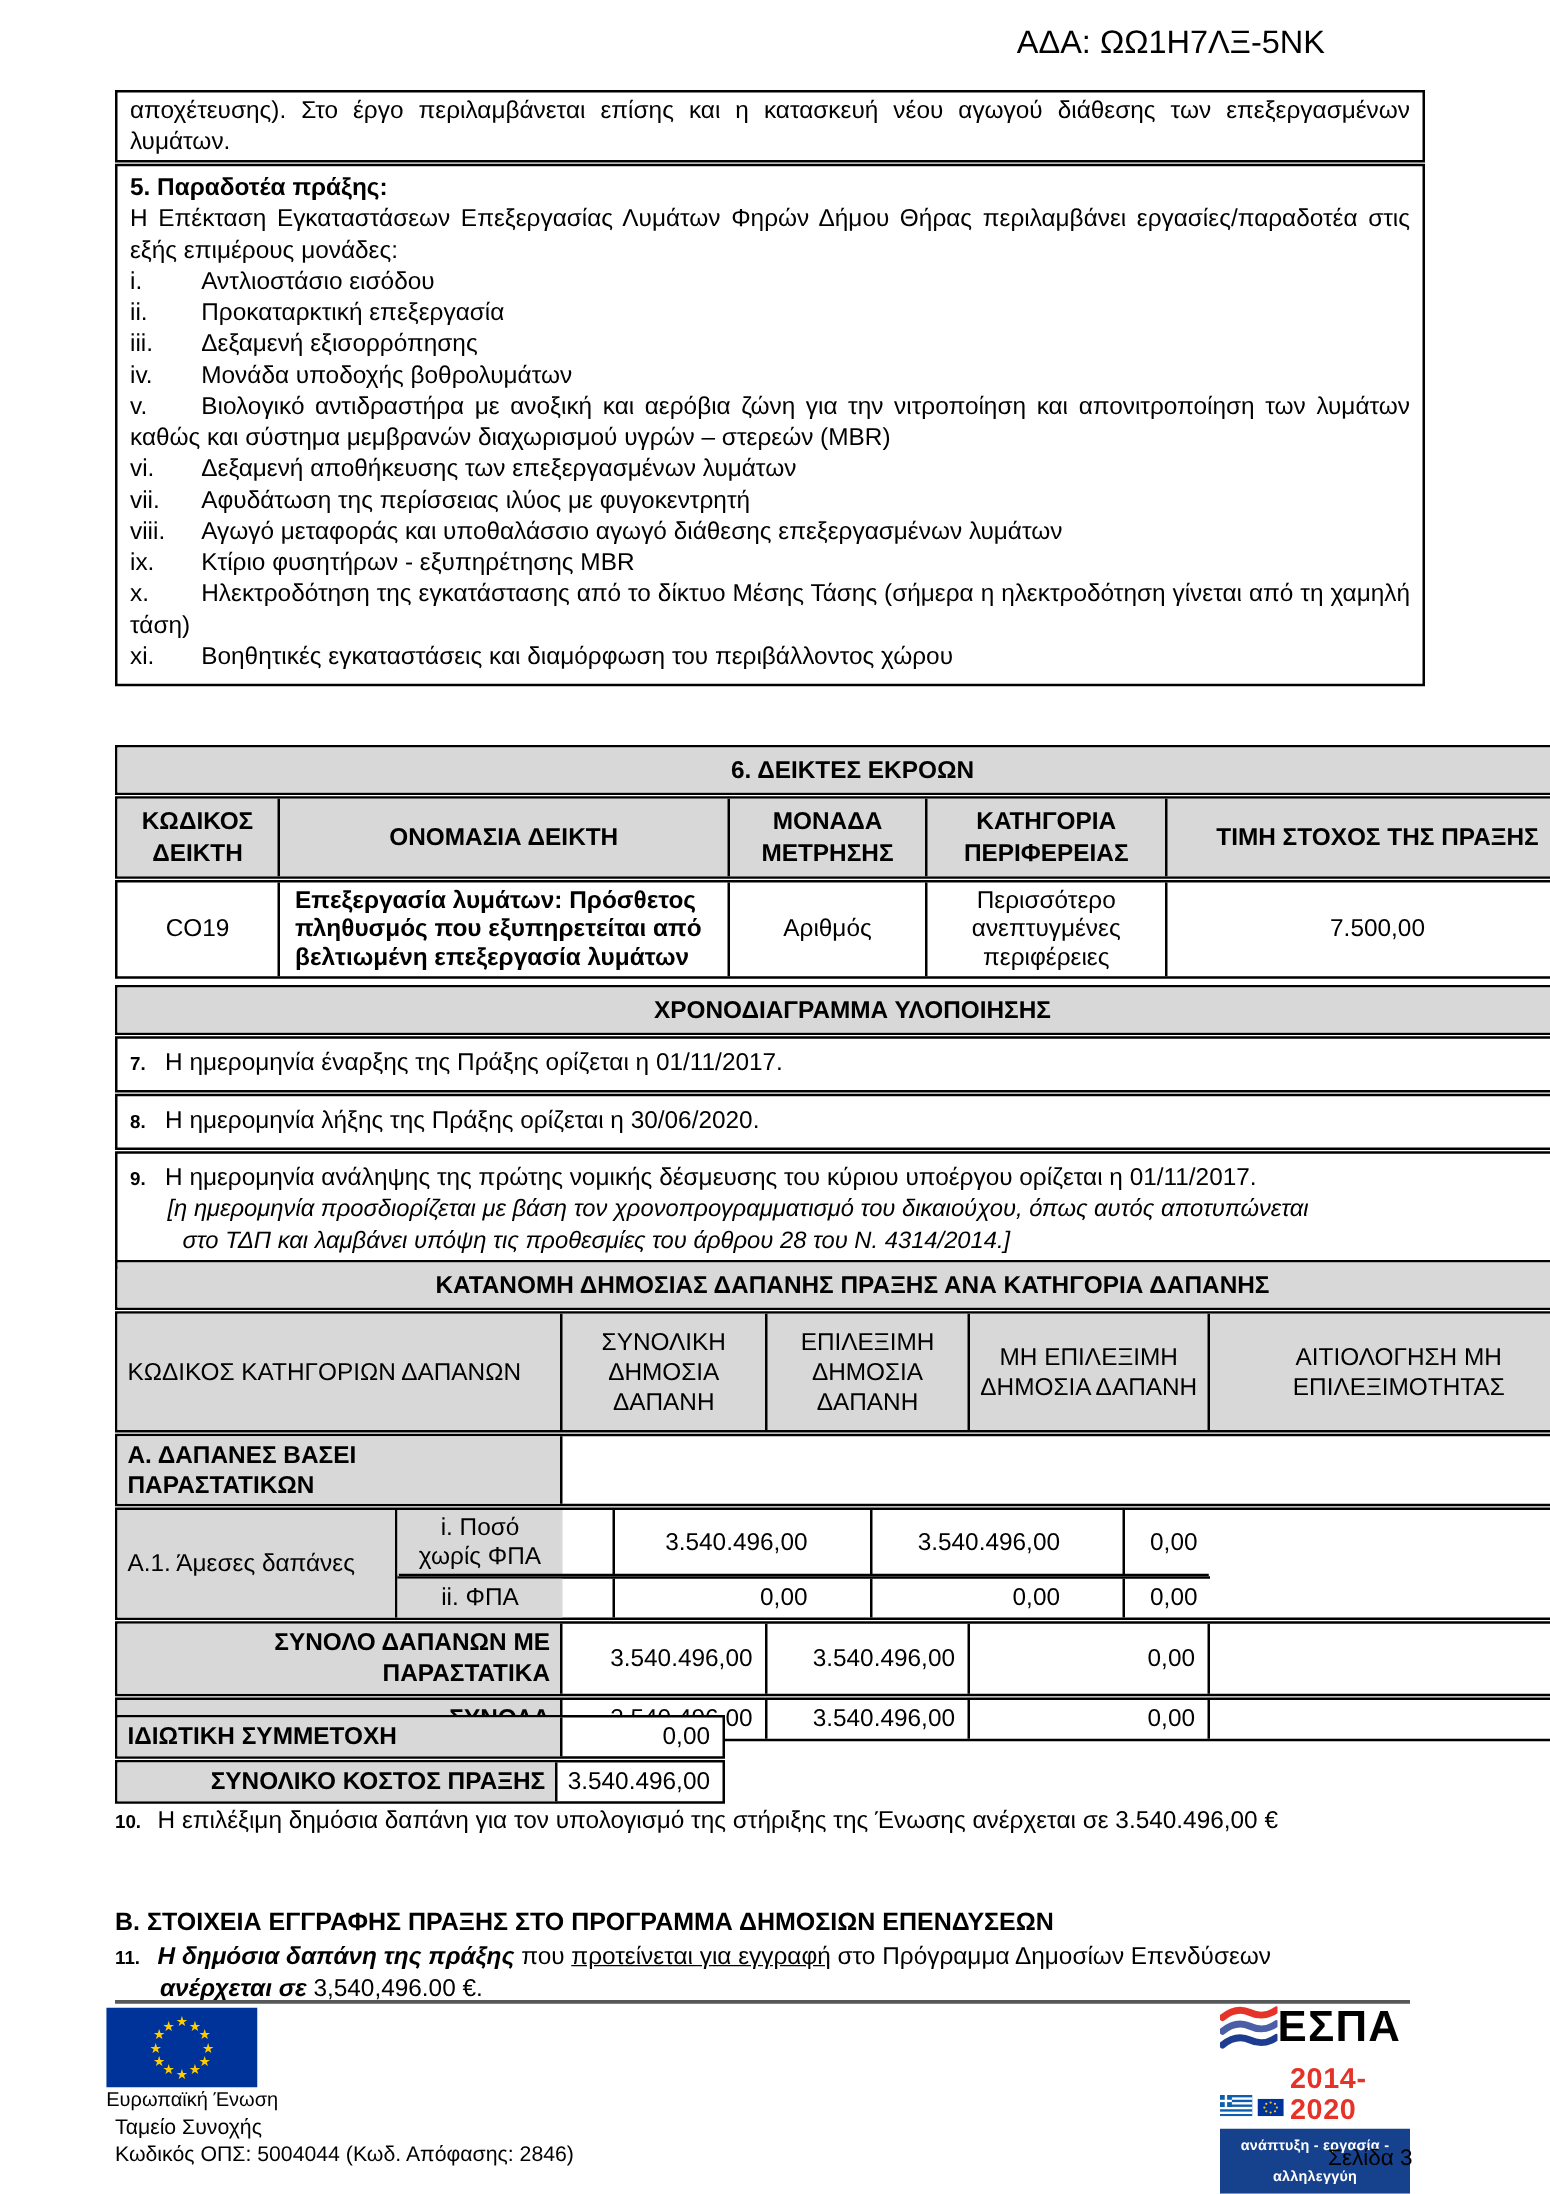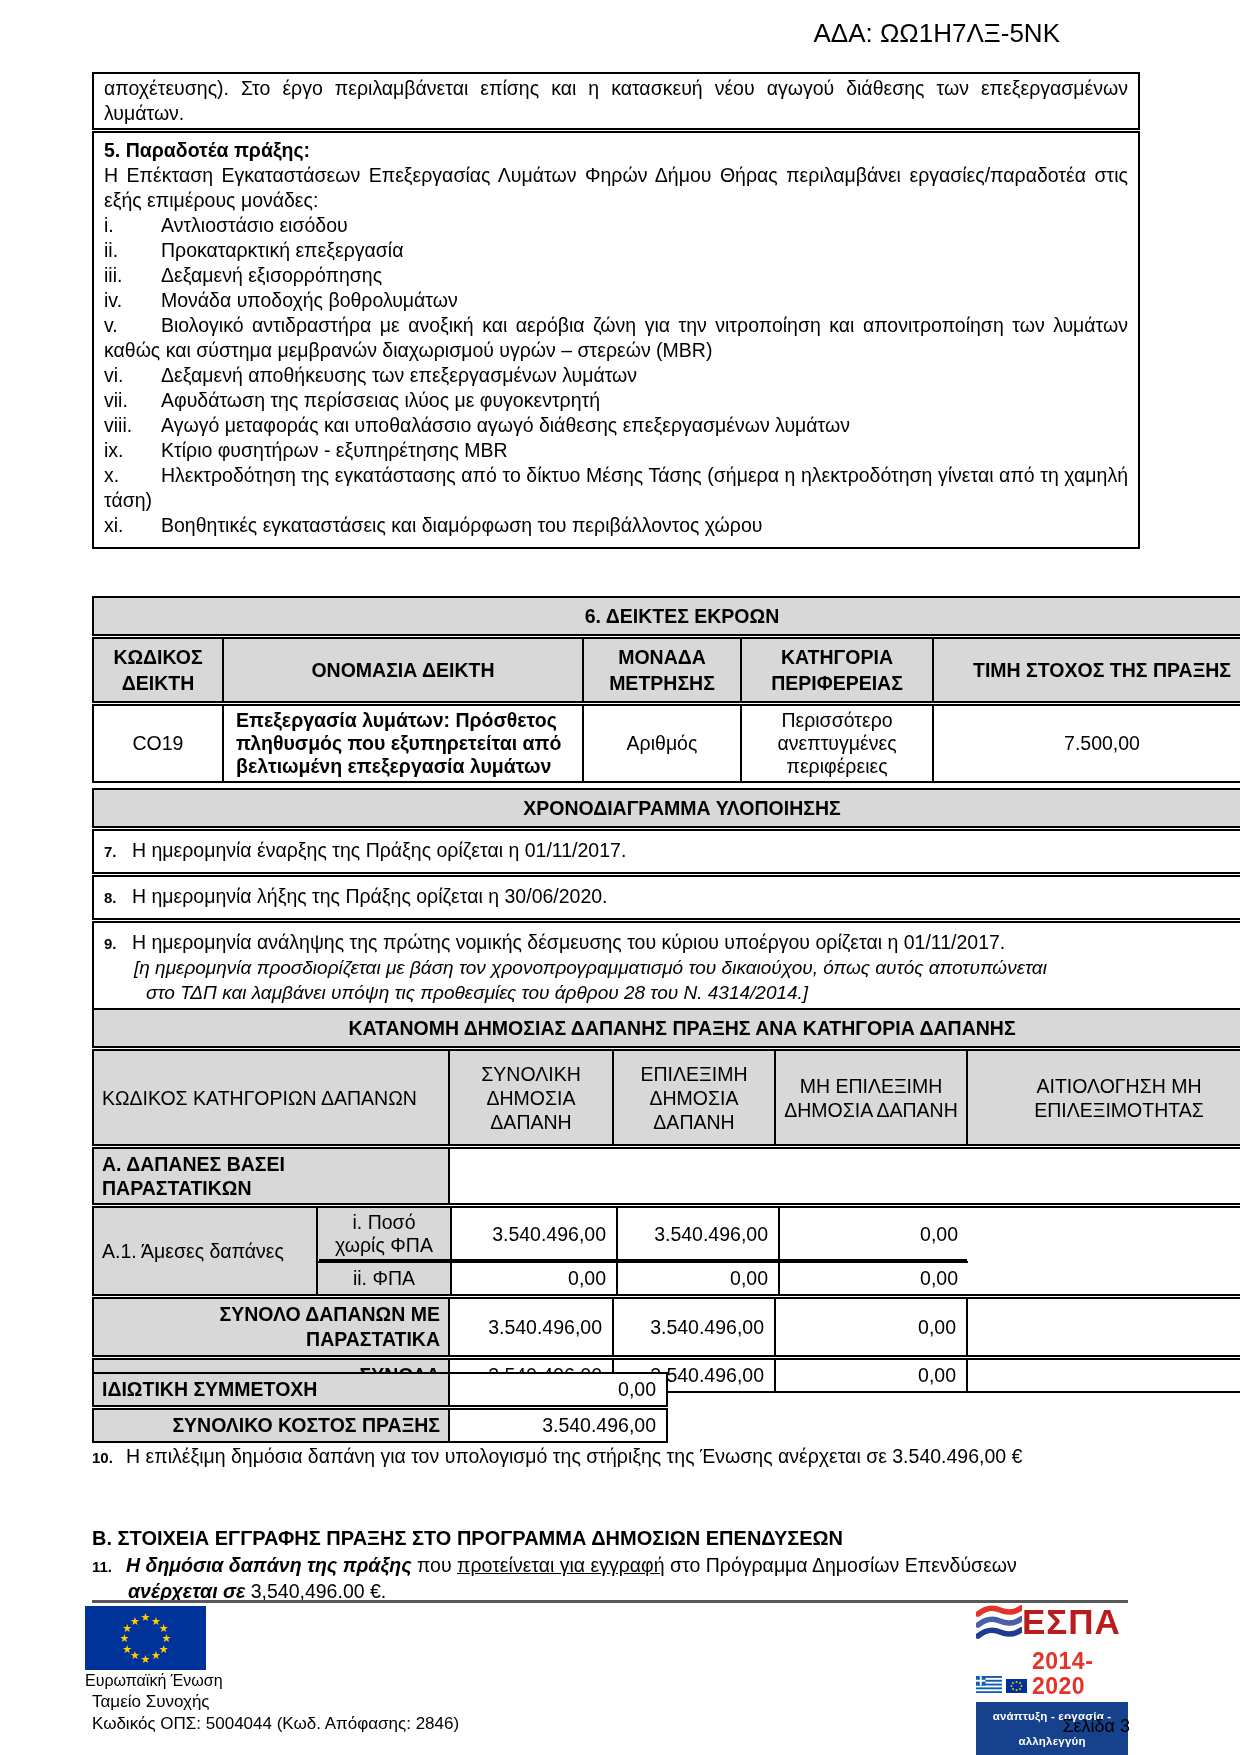--- a/index.html
+++ b/index.html
@@ -52,33 +52,33 @@
   
   .cst{top:1008px;}
   .cst .hdr .cell{font-weight:normal;line-height:24px;min-height:93px;}
   .cst .h1{width:354px;}
   .cst .w2{width:164px;}
   .cst .w3{width:162px;}
   .cst .w4{width:192px;}
   .cst .w5{flex:1;padding:3px 16px;}
   .cst .a1lab{width:222px;}
   .cst .a1mid{width:650px;display:flex;flex-direction:column;border-left:2px solid #000;}
-  .cst .subrow{display:flex;flex:1;}
+  .cst .subrow{display:flex;flex:1;gap:40px;}
   .cst .subrow + .subrow{border-top:2px solid #000;margin-top:1px;box-shadow:0 -3px 0 -1px #000;}
   .cst .sc1{width:132px;}
   .cst .sc2{width:166px;}
   .cst .sc3{width:162px;}
   .cst .sc4{flex:1;}
   .cst .subrow .cell:first-child{border-left:none;}
   .cst .tall{min-height:48px;line-height:23px;}
   .cst .short{min-height:27px;}
   .wrapcap{display:inline-block;max-width:250px;}
 
   
-  .tot{top:1372px;width:576px;}
+  .tot{top:1372px;width:488px;}
   .tot .lab{width:354px;font-weight:bold;min-height:30px;}
   .tot .val{flex:1;justify-content:flex-end;text-align:right;padding-right:10px;}
 
   
   .numpar{left:92px;width:1048px;}
   .pnum{display:inline-block;width:34px;font-weight:bold;font-size:15px;}
   .p10{top:1444px;}
   .secb{top:1526px;font-weight:bold;font-size:20px;}
   .p11{top:1553px;}
   .p11 .bi{font-weight:bold;font-style:italic;}
@@ -89,21 +89,21 @@
 
   
   .euflag{top:1606px;left:85px;}
   .eucap{top:1672px;left:85px;font-size:16px;line-height:18px;}
   .fund{top:1692px;left:92px;font-size:17px;line-height:19px;}
   .ops{top:1714px;left:92px;font-size:17px;line-height:19px;}
   .pageno{top:1714px;left:980px;width:150px;text-align:right;font-size:18px;}
 
   .espa{top:1604px;left:976px;width:152px;}
   .espa .toprow{display:flex;align-items:flex-start;}
-  .espa .brand{font-weight:bold;font-size:35px;line-height:36px;color:#b91c1c;letter-spacing:1px;}
+  .espa .brand{font-weight:bold;font-size:35px;line-height:36px;color:#000000;letter-spacing:1px;}
   .espa .midrow{display:flex;align-items:flex-end;margin-top:1px;}
   .espa .period{font-weight:bold;font-size:23px;color:#e63329;margin-left:5px;letter-spacing:0.5px;}
   .espa .bar{margin-top:3px;background:#16418c;color:#fff;font-weight:bold;font-size:11.5px;
              text-align:center;padding:2px 0 3px 0;letter-spacing:0.2px;}
 </style>
 </head>
 <body>
 
 <div class="page">
 

